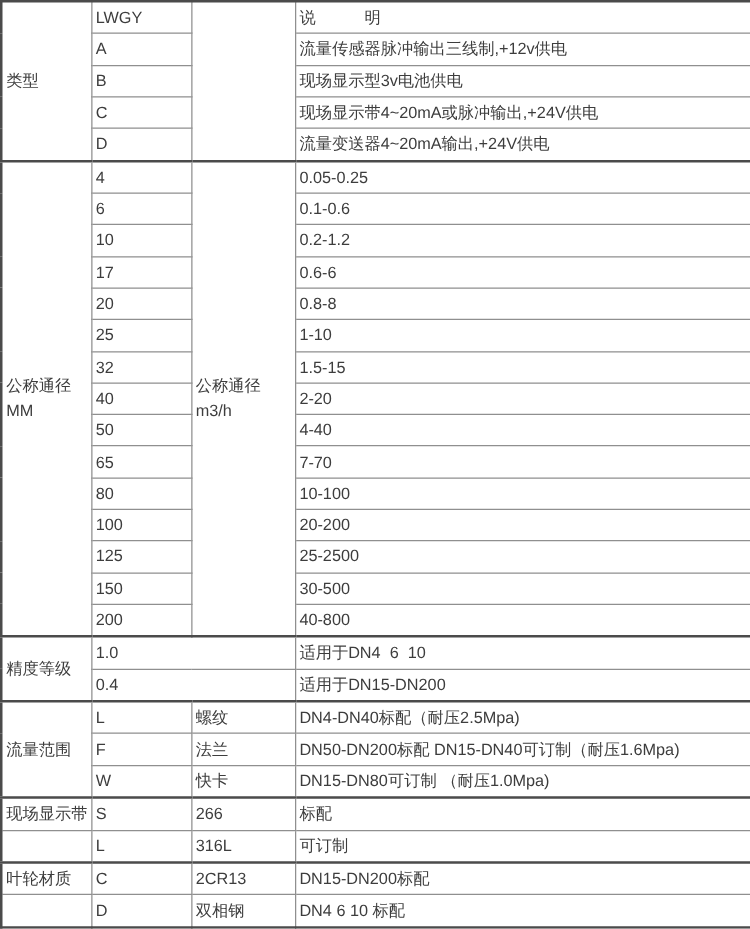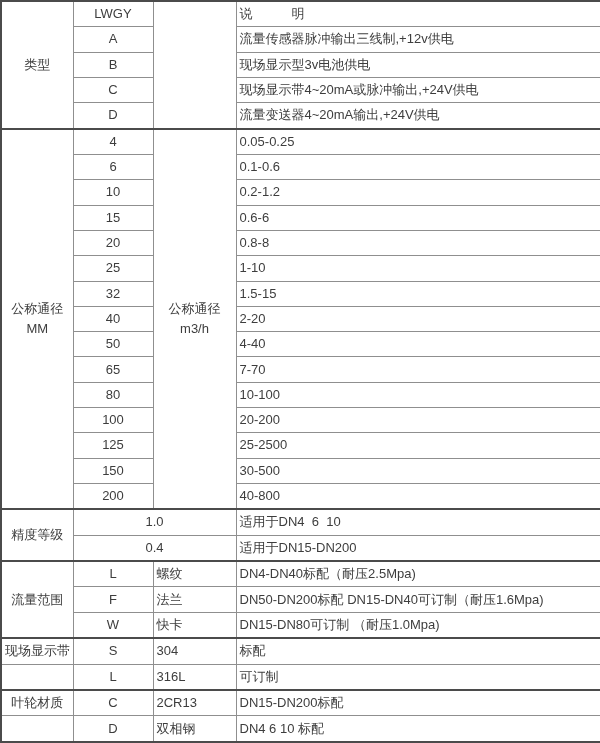--- a/index.html
+++ b/index.html
@@ -13,21 +13,21 @@
     color: #3d3d3d;
     border: 2px solid #4b4b4b;
   }
   td {
     border: 1px solid #8f8f8f;
     padding: 0 3px;
     vertical-align: middle;
     white-space: pre;
     overflow: hidden;
   }
-  td.c { text-align: center; }
+  td.c { text-align: left; }
   tr.sec > td { border-top: 2px solid #4b4b4b; }
 </style>
 </head>
 <body>
 
 <div class="wrap">
 <table class="spec-table">
   <colgroup>
     <col style="width:72px">
         <col style="width:80px">
@@ -69,21 +69,21 @@
     </tr>
     <tr>
       <td class="c">6</td>
       <td>0.1-0.6</td>
     </tr>
     <tr>
       <td class="c">10</td>
       <td>0.2-1.2</td>
     </tr>
     <tr>
-      <td class="c">15</td>
+      <td class="c">17</td>
       <td>0.6-6</td>
     </tr>
     <tr>
       <td class="c">20</td>
       <td>0.8-8</td>
     </tr>
     <tr>
       <td class="c">25</td>
       <td>1-10</td>
     </tr>
@@ -147,21 +147,21 @@
     </tr>
     <tr>
       <td class="c">W</td>
       <td>快卡</td>
       <td>DN15-DN80可订制 （耐压1.0Mpa)</td>
     </tr>
 
     <tr class="sec">
       <td class="c">现场显示带</td>
       <td class="c">S</td>
-      <td>304</td>
+      <td>266</td>
       <td>标配</td>
     </tr>
     <tr>
       <td></td>
       <td class="c">L</td>
       <td>316L</td>
       <td>可订制</td>
     </tr>
 
     <tr class="sec">

